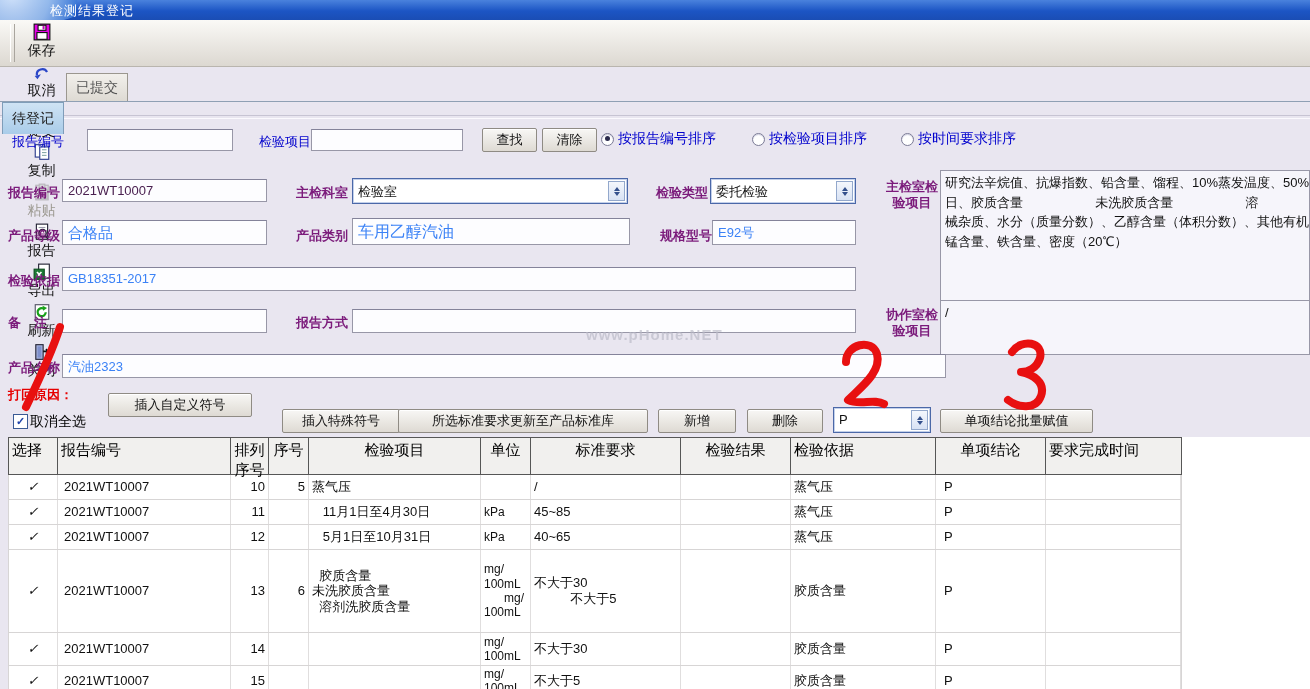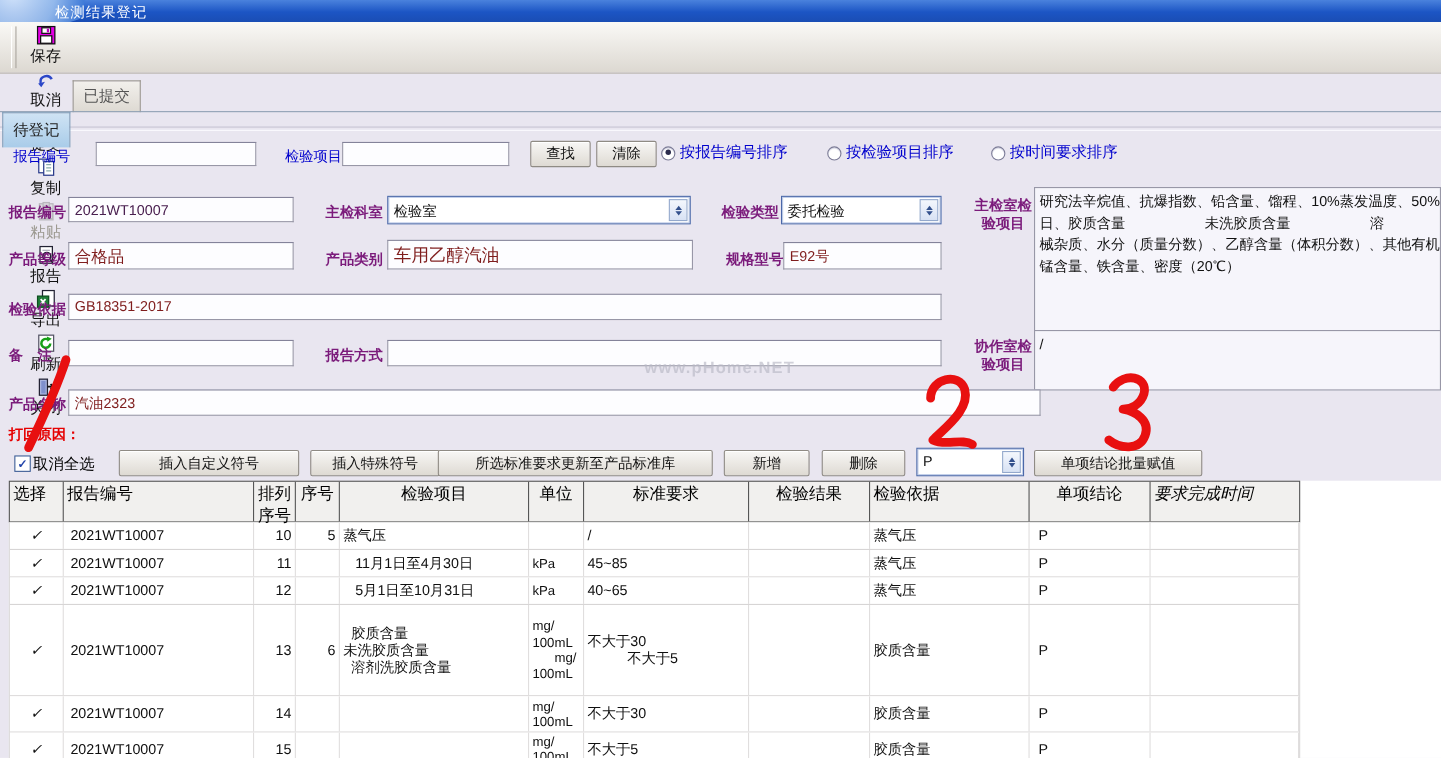--- a/index.html
+++ b/index.html
@@ -28,38 +28,38 @@
   .tab-active{left:2px;top:70px;width:62px;height:32px;background:linear-gradient(#cfe3f4,#a9cce9);border:1px solid #7f9db9;border-bottom:none;color:#222;padding-top:7px;z-index:2;margin-top:32px;}
   .tab-idle{left:66px;top:73px;width:62px;height:29px;background:linear-gradient(#f2f0ec,#ddd9d2);border:1px solid #9b978f;border-bottom:none;color:#555;padding-top:5px;}
   .tabline{left:0;top:101px;width:1310px;height:1px;background:#8fa0b4;}
   .groove{left:0;top:115px;width:1310px;height:2px;border-top:1px solid #c7c4d3;border-bottom:1px solid #fbfafe;}
 
   
   .lbl-blue{color:#0000cd;font-size:13px;white-space:nowrap;}
   .lbl-purple{color:#7b1b7b;font-size:13px;white-space:nowrap;font-weight:600;}
   .lbl-purple2{color:#7b1b7b;font-size:13px;text-align:center;line-height:1.25;font-weight:600;white-space:pre-line;}
   .lbl-red{color:#e60000;font-size:13px;font-weight:700;}
-  .field{background:#fdfdff;border:1px solid #9897a7;border-top-color:#84839a;font-size:13px;color:#7f1d1d;padding:3px 4px 0 5px;box-sizing:border-box;overflow:hidden;white-space:nowrap;}
+  .field{background:#fdfdff;border:1px solid #9897a7;border-top-color:#84839a;font-size:13px;color:#3b82f6;padding:3px 4px 0 5px;box-sizing:border-box;overflow:hidden;white-space:nowrap;}
   .area{background:#f6f5fb;border:1px solid #9897a7;font-size:13px;color:#111;padding:2px 0 0 4px;box-sizing:border-box;overflow:hidden;white-space:pre;line-height:1.5;}
   .combo{background:#fff;border:1px solid #4b68a8;box-shadow:0 0 0 1px #c3d0ea inset;font-size:13px;color:#111;padding:4px 20px 0 5px;box-sizing:border-box;overflow:hidden;white-space:nowrap;}
   .spin{position:absolute;right:2px;top:2px;bottom:2px;width:15px;background:linear-gradient(#f4f7fd,#d8e2f4);border:1px solid #93a8cc;display:flex;flex-direction:column;align-items:center;justify-content:center;gap:1px;}
   .spin i{display:block;width:0;height:0;border-left:3px solid transparent;border-right:3px solid transparent;}
   .spin .up{border-bottom:4px solid #33508c;}
   .spin .dn{border-top:4px solid #33508c;}
   .btn{background:linear-gradient(#f8f7f5,#dedad3);border:1px solid #8f8b84;border-radius:2px;font-size:13px;color:#111;display:flex;align-items:center;justify-content:center;box-sizing:border-box;cursor:pointer;white-space:nowrap;box-shadow:0 1px 0 #fff inset;}
   .radio{display:flex;align-items:center;gap:4px;cursor:pointer;}
   .rdot{width:11px;height:11px;border-radius:50%;background:#fff;border:1px solid #7b7b96;box-shadow:0 1px 1px #cfcfe0 inset;position:relative;}
   .rdot.sel::after{content:"";position:absolute;left:2.5px;top:2.5px;width:5px;height:5px;border-radius:50%;background:#2b2b4d;}
   .cbox{width:13px;height:13px;background:#fff;border:1px solid #3a5a94;display:flex;align-items:center;justify-content:center;font-size:11px;font-weight:700;color:#2244aa;cursor:pointer;}
 
   
   .tablewrap{left:8px;top:437px;}
   .thead{display:flex;border:1px solid #565656;background:#f1f0ee;box-sizing:border-box;}
   .th{box-sizing:border-box;border-right:1px solid #565656;font-size:15px;color:#000;padding:2px 3px;display:flex;align-items:flex-start;white-space:pre-line;line-height:1.3;}
-  .th:last-child{border-right:none;font-style:italic;}
+  .th:last-child{border-right:none;}
   .tbody{background:#fff;border-left:1px solid #d7d5d5;border-right:1px solid #d7d5d5;}
   .tr{display:flex;border-bottom:1px solid #d7d5d5;background:#fff;}
   .td{box-sizing:border-box;border-right:1px solid #e0dede;font-size:13px;color:#101010;padding:1px 3px;display:flex;align-items:center;white-space:pre-wrap;line-height:1.2;overflow:hidden;}
   .whitefill{left:1180px;top:437px;width:130px;height:252px;background:#fff;}
 
   .watermark{color:#b9b9c6;opacity:.65;font-size:15px;font-weight:700;letter-spacing:1px;}
   .inkoverlay{left:0;top:0;width:1310px;height:689px;pointer-events:none;z-index:50;}
 </style>
 </head>
 <body>
@@ -223,21 +223,21 @@
 验项目</div>
   <div class="abs area" style="left:940px;top:300px;width:370px;height:55px;">/</div>
 
   <div class="abs lbl-purple" style="left:8px;top:359px;">产品名称</div>
   <div class="abs field" style="left:62px;top:354px;width:884px;height:24px;">汽油2323</div>
 
   <div class="abs lbl-red" style="left:8px;top:386px;">打回原因：</div>
 
   <div class="abs cbox" style="left:13px;top:414px;">✓</div>
   <div class="abs" style="left:30px;top:413px;font-size:14px;color:#000000;">取消全选</div>
-  <div class="abs btn" style="left:108px;top:409px;width:164px;height:24px;">插入自定义符号</div>
+  <div class="abs btn" style="left:108px;top:393px;width:144px;height:24px;">插入自定义符号</div>
   <div class="abs btn" style="left:282px;top:409px;width:118px;height:24px;">插入特殊符号</div>
   <div class="abs btn" style="left:398px;top:409px;width:250px;height:24px;">所选标准要求更新至产品标准库</div>
   <div class="abs btn" style="left:658px;top:409px;width:78px;height:24px;">新增</div>
   <div class="abs btn" style="left:747px;top:409px;width:76px;height:24px;">删除</div>
   <div class="abs combo" style="left:833px;top:407px;width:98px;height:26px;">
     <span>P</span>
     <span class="spin">
         <i class="up"></i>
         <i class="dn"></i>
       </span>

